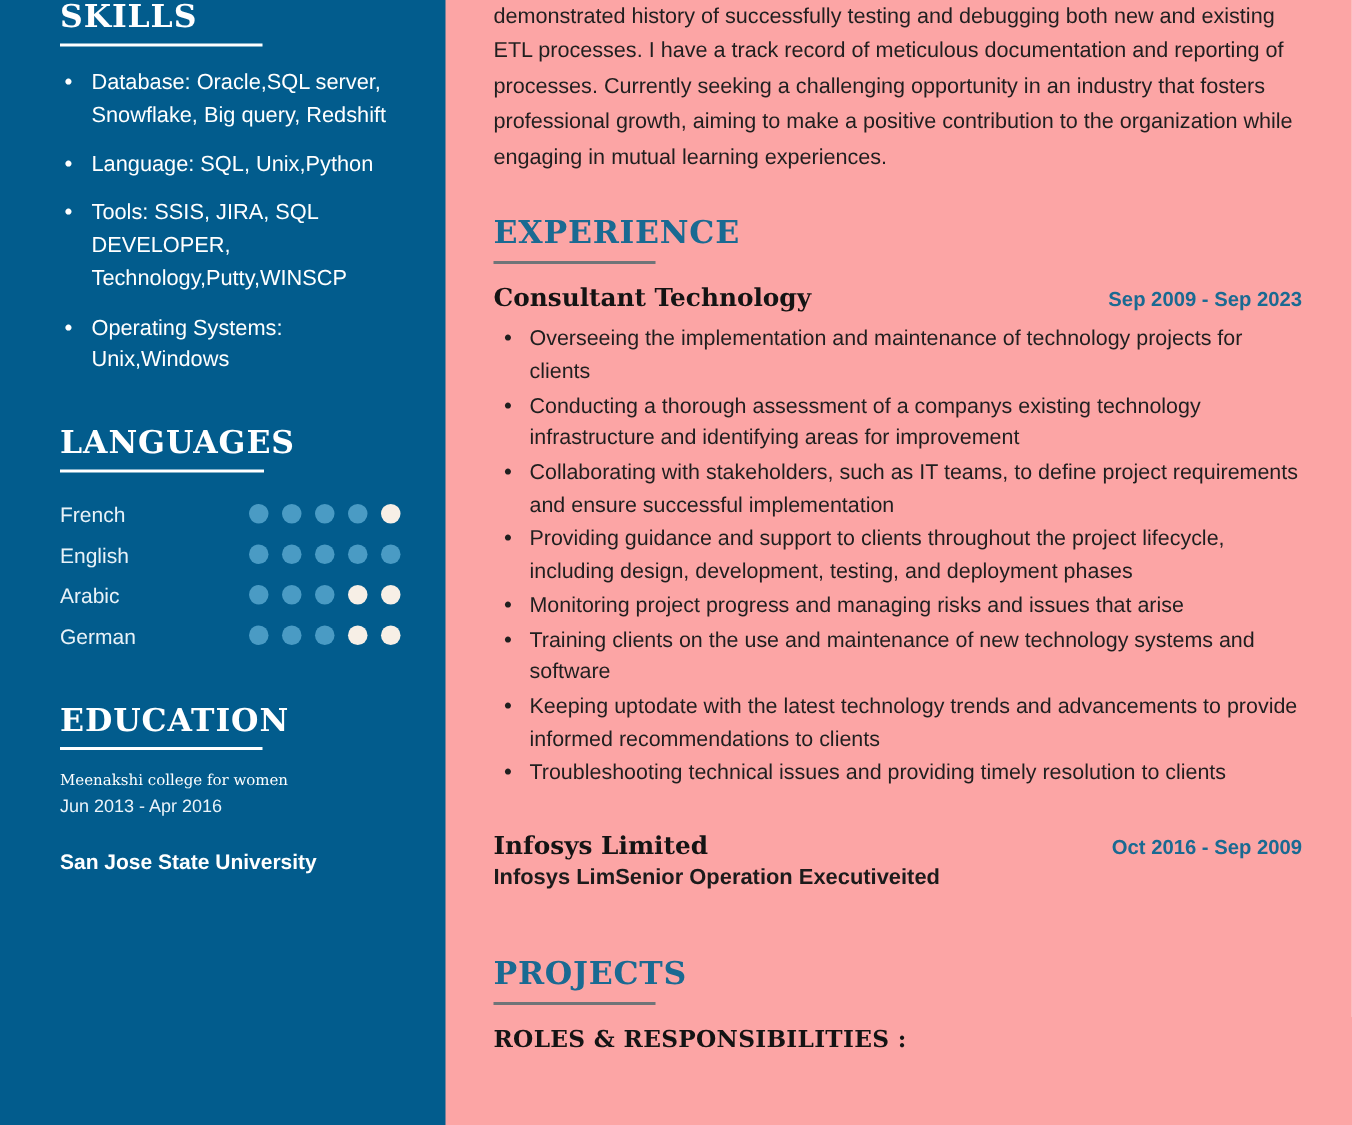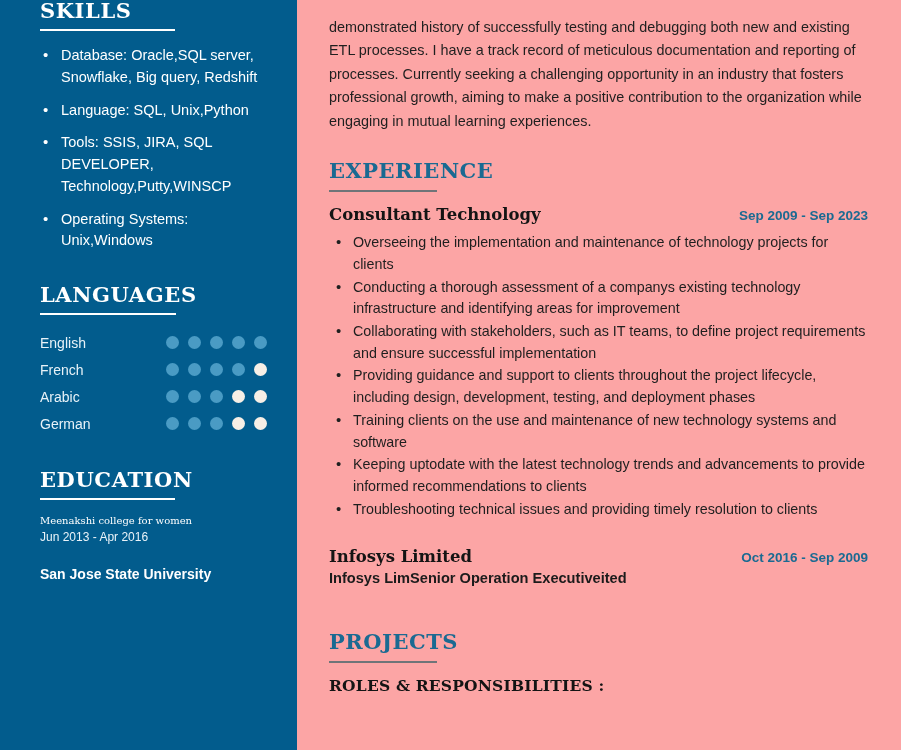--- a/index.html
+++ b/index.html
@@ -137,21 +137,21 @@
     padding: 0 33px 0 32px;
     box-sizing: border-box;
     overflow: hidden;
     color: #1b1b1b;
   }
   .summary {
     font-size: 14.4px;
     line-height: 1.63;
     color: #1f1f1f;
     margin: 0;
-    padding-top: 16px;
+    padding-top: 0;
   }
   .main-section { margin-top: 26px; }
   .main-heading {
     font-family: "DejaVu Serif", "Liberation Serif", serif;
     font-weight: bold;
     font-size: 21px;
     letter-spacing: 0.5px;
     color: #1a6a92;
     margin: 0;
     line-height: 1.1;
@@ -242,38 +242,38 @@
           <li>Operating Systems: Unix,Windows</li>
         </ul>
       </section>
 
       <section class="side-section" style="margin-top:32px;">
         <h2 class="side-heading">LANGUAGES</h2>
         <hr class="side-rule lang">
         <div class="lang-rows">
 
           <div class="lang-row">
+            <span class="lang-name">French</span>
+            <span class="dots">
+              <span class="dot"></span>
+              <span class="dot"></span>
+              <span class="dot"></span>
+              <span class="dot"></span>
+              <span class="dot empty"></span>
+            </span>
+          </div>
+
+          <div class="lang-row">
             <span class="lang-name">English</span>
             <span class="dots">
               <span class="dot"></span>
               <span class="dot"></span>
               <span class="dot"></span>
               <span class="dot"></span>
               <span class="dot"></span>
-            </span>
-          </div>
-
-          <div class="lang-row">
-            <span class="lang-name">French</span>
-            <span class="dots">
-              <span class="dot"></span>
-              <span class="dot"></span>
-              <span class="dot"></span>
-              <span class="dot"></span>
-              <span class="dot empty"></span>
             </span>
           </div>
 
           <div class="lang-row">
             <span class="lang-name">Arabic</span>
             <span class="dots">
               <span class="dot"></span>
               <span class="dot"></span>
               <span class="dot"></span>
               <span class="dot empty"></span>
@@ -319,20 +319,21 @@
       <div class="job-block">
         <div class="job-head">
           <h3 class="job-title">Consultant Technology</h3>
           <span class="job-dates">Sep 2009 - Sep 2023</span>
         </div>
         <ul class="duties">
           <li>Overseeing the implementation and maintenance of technology projects for clients</li>
           <li>Conducting a thorough assessment of a companys existing technology infrastructure and identifying areas for improvement</li>
           <li>Collaborating with stakeholders, such as IT teams, to define project requirements and ensure successful implementation</li>
           <li>Providing guidance and support to clients throughout the project lifecycle, including design, development, testing, and deployment phases</li>
+          <li>Monitoring project progress and managing risks and issues that arise</li>
           <li>Training clients on the use and maintenance of new technology systems and software</li>
           <li>Keeping uptodate with the latest technology trends and advancements to provide informed recommendations to clients</li>
           <li>Troubleshooting technical issues and providing timely resolution to clients</li>
         </ul>
       </div>
 
       <div class="job-block">
         <div class="job-head">
           <h3 class="job-title">Infosys Limited</h3>
           <span class="job-dates">Oct 2016 - Sep 2009</span>

